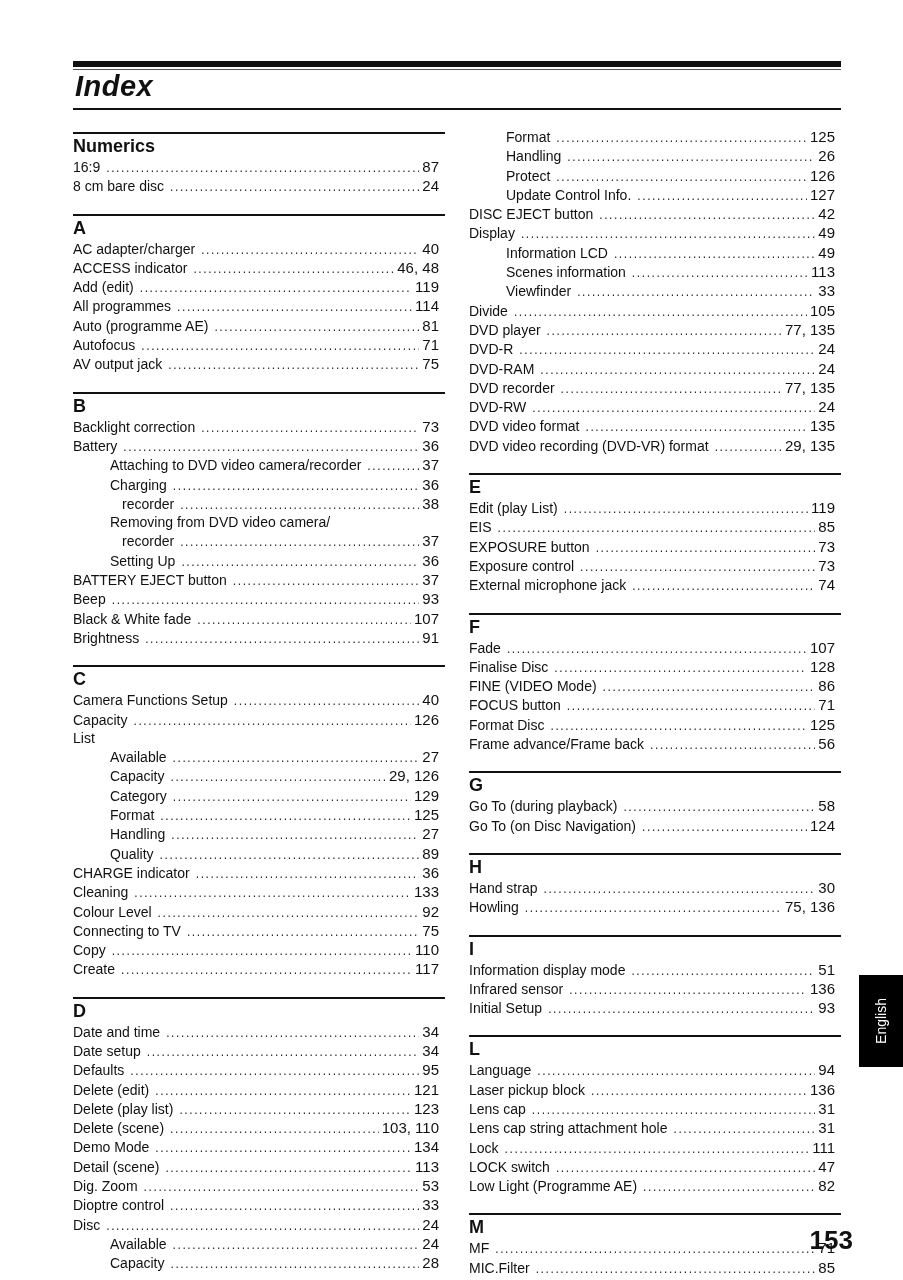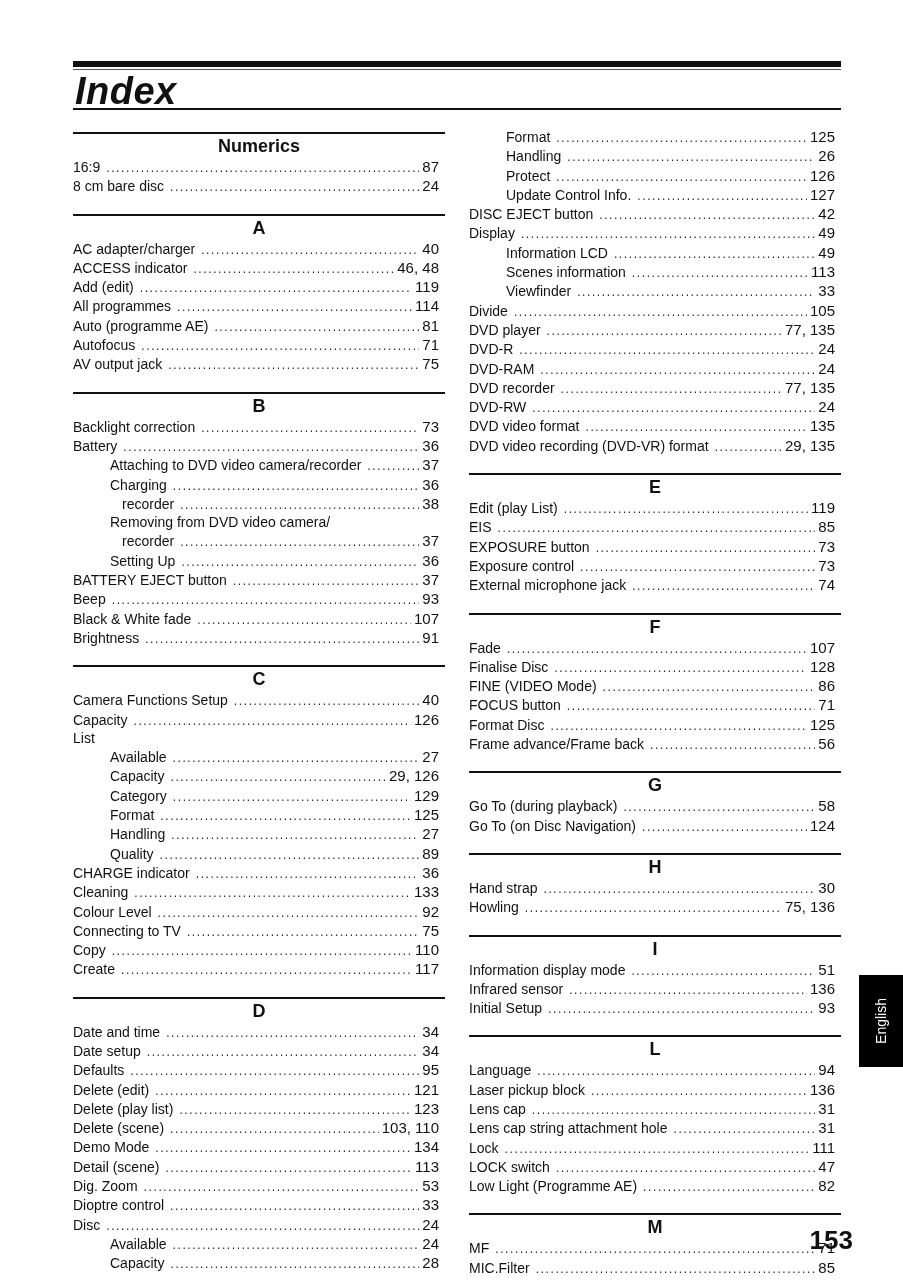--- a/index.html
+++ b/index.html
@@ -1,28 +1,28 @@
 <!DOCTYPE html>
 <html><head>
 <meta charset="utf-8">
 <style>
   html, body { margin: 0; padding: 0; background: #ffffff; }
   body { width: 903px; height: 1280px; position: relative; overflow: hidden;
          font-family: "Liberation Sans", sans-serif; color: #111; }
   .rule-thick { position: absolute; left: 73px; width: 768px; top: 61px; height: 6px; background: #111; }
   .rule-thin1 { position: absolute; left: 73px; width: 768px; top: 69px; height: 1px; background: #555; }
-  .page-title { position: absolute; left: 75px; top: 70px; font-size: 38px; font-weight: bold; font-style: italic; letter-spacing: 0.5px; }
+  .page-title { position: absolute; left: 75px; top: 70px; font-size: 29px; font-weight: bold; font-style: italic; letter-spacing: 0.5px; }
   .rule-under-title { position: absolute; left: 73px; width: 768px; top: 108px; height: 2px; background: #111; }
 
   .col { position: absolute; width: 372px; }
   .col-left { left: 73px; top: 132px; }
   .col-right { left: 469px; top: 128px; }
 
   .section { margin-bottom: 17px; }
-  .section-head { border-top: 2px solid #111; text-align: center; font-weight: bold; font-size: 18px; line-height: 20px; padding-top: 2px; margin-bottom: 2px; }
+  .section-head { border-top: 2px solid #111; font-weight: bold; font-size: 18px; line-height: 20px; padding-top: 2px; margin-bottom: 2px; }
   .entry { display: flex; align-items: baseline; font-size: 14px; line-height: 17.3px; white-space: nowrap; }
   .entry.sub { padding-left: 37px; justify-content: flex-end; }
   .entry.cont { padding-left: 49px; }
   .entry .term { flex: 0 0 auto; }
   .entry .leader { flex: 1 1 auto; overflow: hidden; margin: 0 3px 0 6px; letter-spacing: 1.6px; font-size: 12px; color: #222; }
   .entry .leader::before { content: "........................................................................................................................................................"; }
   .entry .page { flex: 0 0 auto; font-size: 15px; padding-right: 6px; }
   .entry.noleader .leader { visibility: hidden; }
 
   .lang-tab { position: absolute; left: 859px; top: 975px; width: 44px; height: 92px; background: #000;

